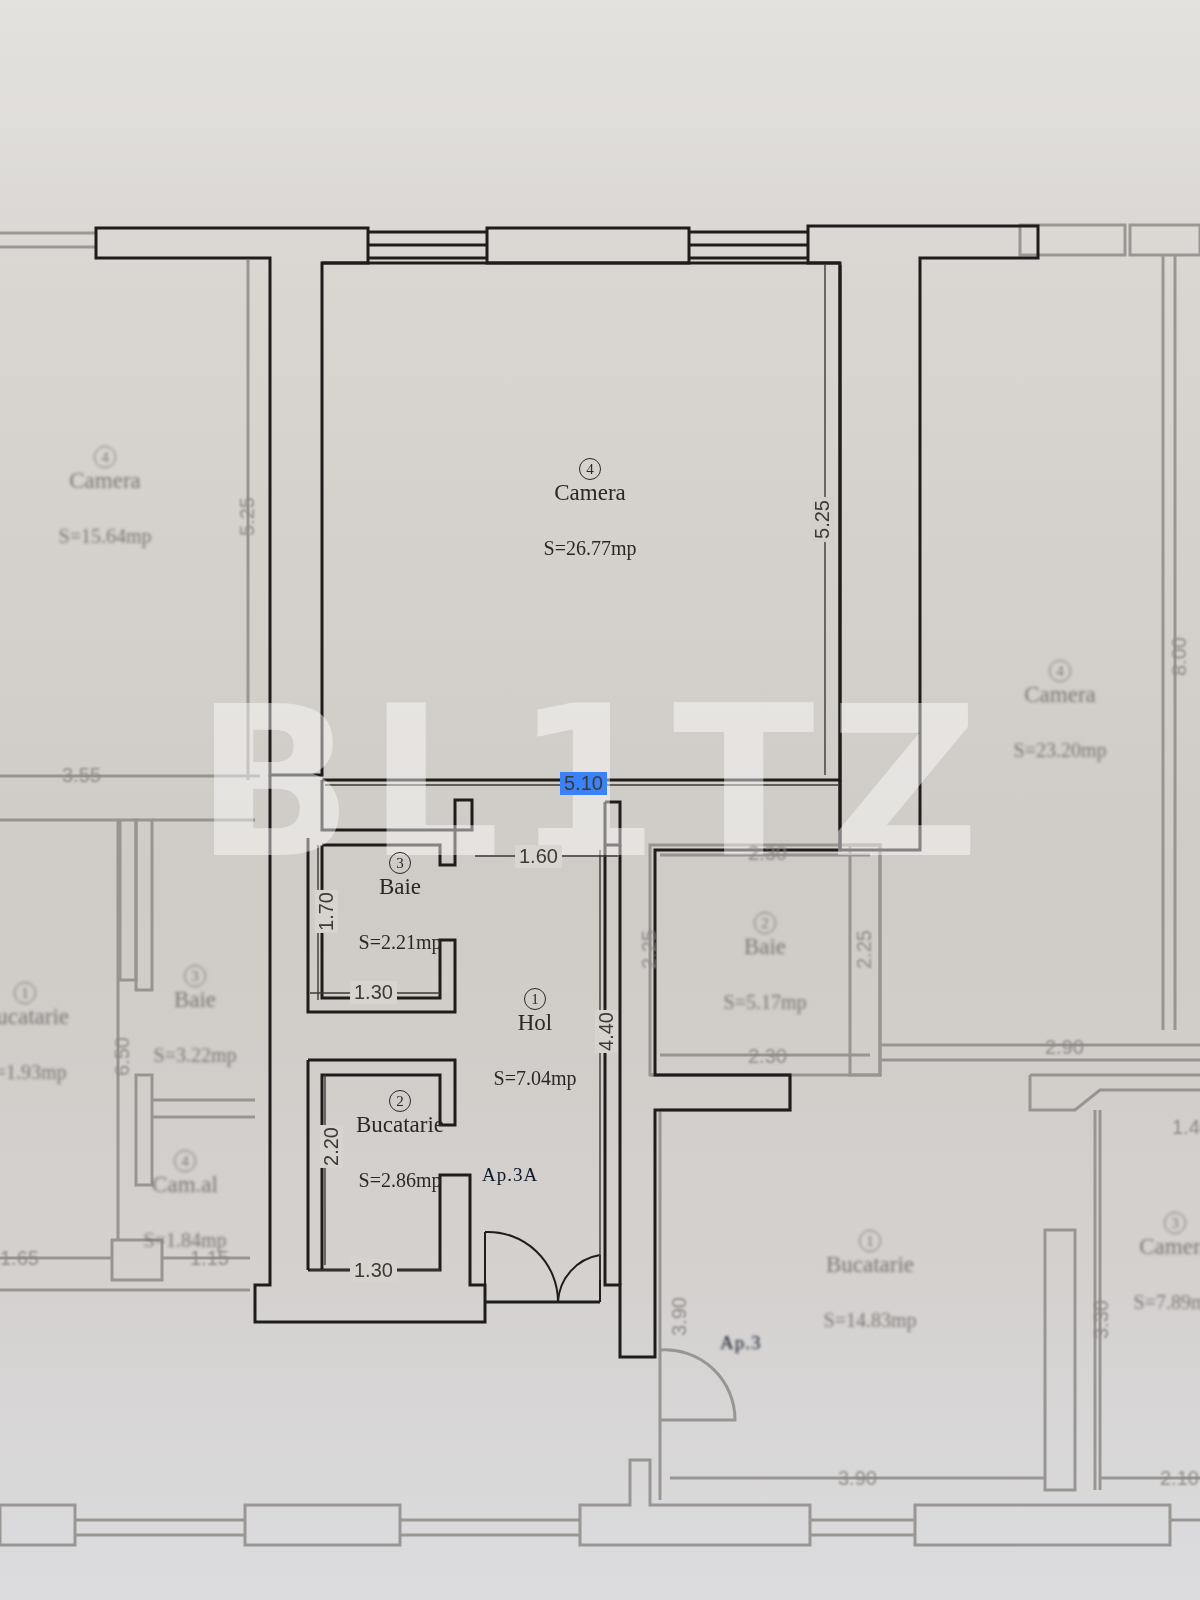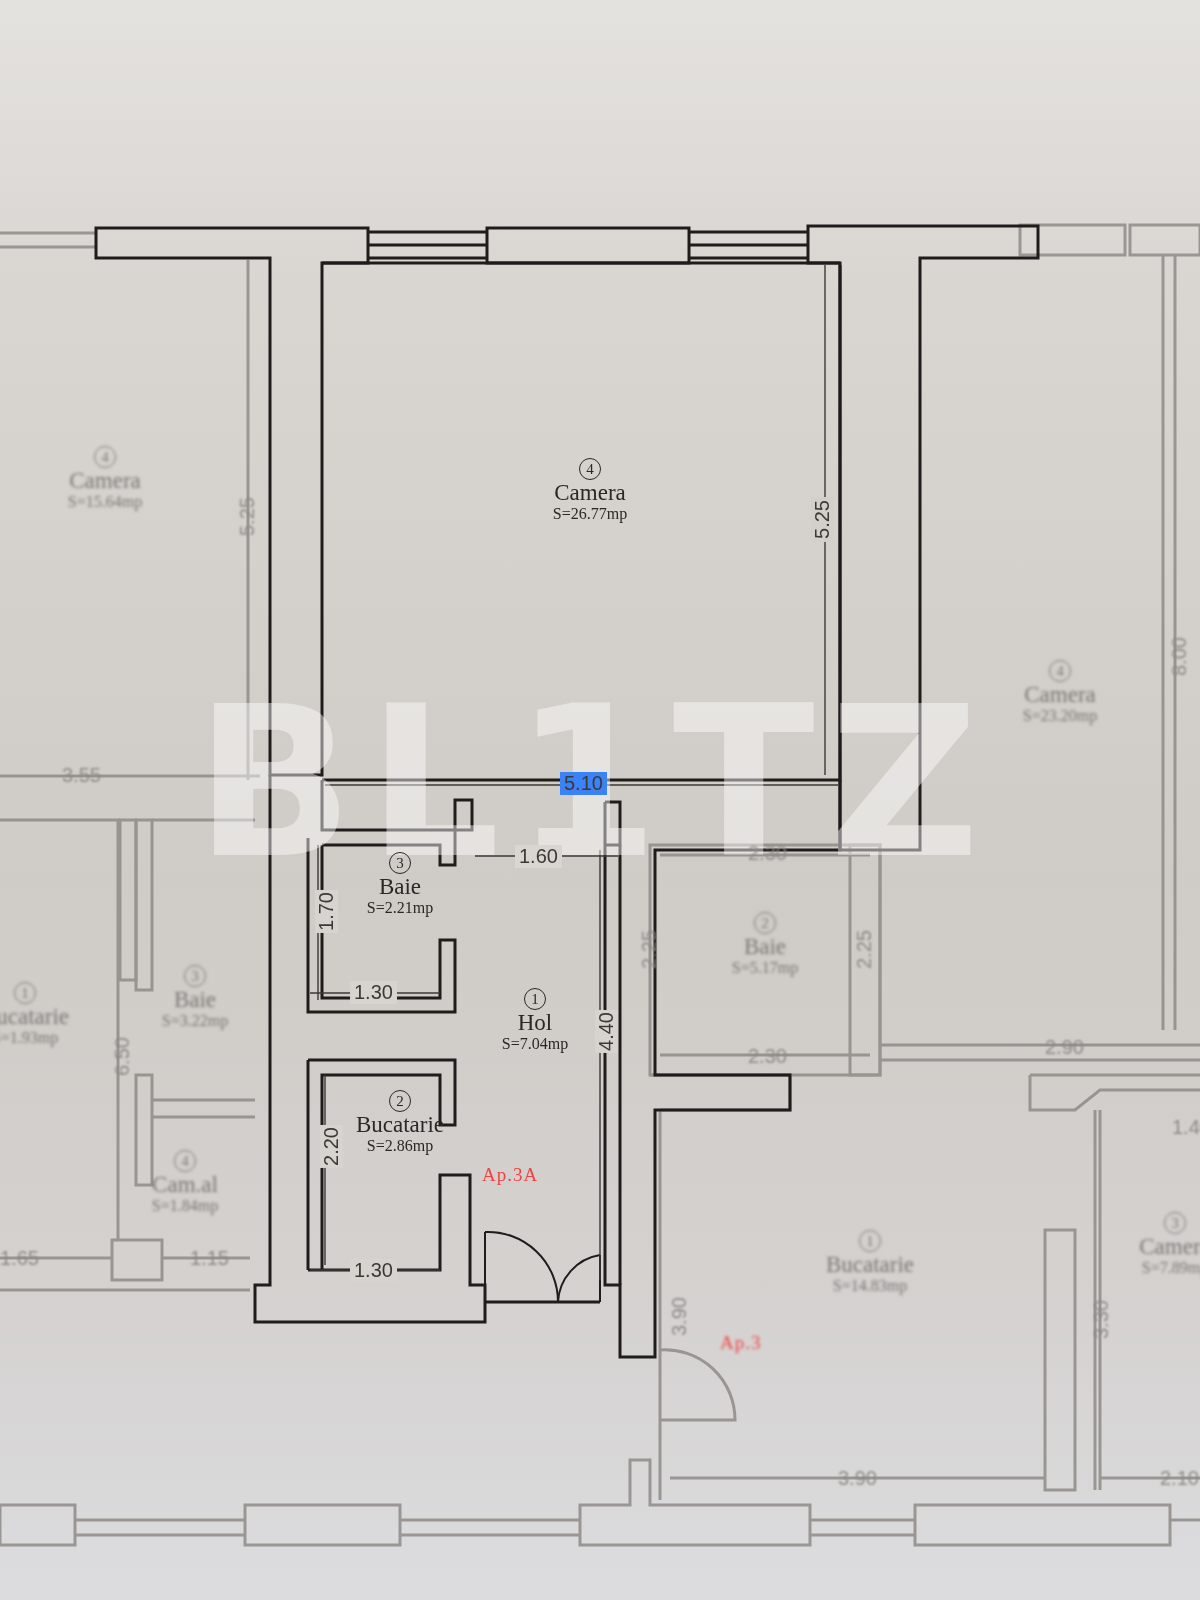--- a/index.html
+++ b/index.html
@@ -12,30 +12,30 @@
   .label {
     position:absolute; color:#2a2826; text-align:center;
     font-family: "Liberation Serif", "DejaVu Serif", serif;
     line-height:1.1;
   }
   .room-num {
     display:inline-block; width:20px; height:20px; border:1.5px solid #2a2826; border-radius:50%;
     font-size:15px; line-height:20px; text-align:center;
   }
   .room-name { font-size:23px; display:block; }
-  .room-area { font-size:16px; display:block; }
+  .room-area { font-size:20px; display:block;margin-top:32px; }
   .dim {
     position:absolute; font-family:"Liberation Sans","DejaVu Sans",sans-serif;
     font-size:20px; color:#3b3937; background:transparent;
   }
   .dim.vert { transform:rotate(-90deg); transform-origin:center; }
   .faded { color:#7a7774; filter:blur(1.6px); }
   .faded .room-num { border-color:#7a7774; }
   .faded-dim { color:#8d8a87; filter:blur(1px); }
-  .apt-label { position:absolute; font-size:19px; letter-spacing:1px; color:#ef4444; font-family:"Liberation Serif","DejaVu Serif",serif; }
+  .apt-label { position:absolute; font-size:19px; letter-spacing:1px; color:#0f172a; font-family:"Liberation Serif","DejaVu Serif",serif; }
   #watermark {
     position:absolute; left:195px; top:698px; width:790px; height:170px;
     font-family:"DejaVu Sans","Liberation Sans",sans-serif; font-weight:bold;
     font-size:208px; letter-spacing:14px; line-height:170px;
     color:rgba(255,255,255,0.45); pointer-events:none; white-space:nowrap;
   }
 </style>
 </head>
 <body>
 

